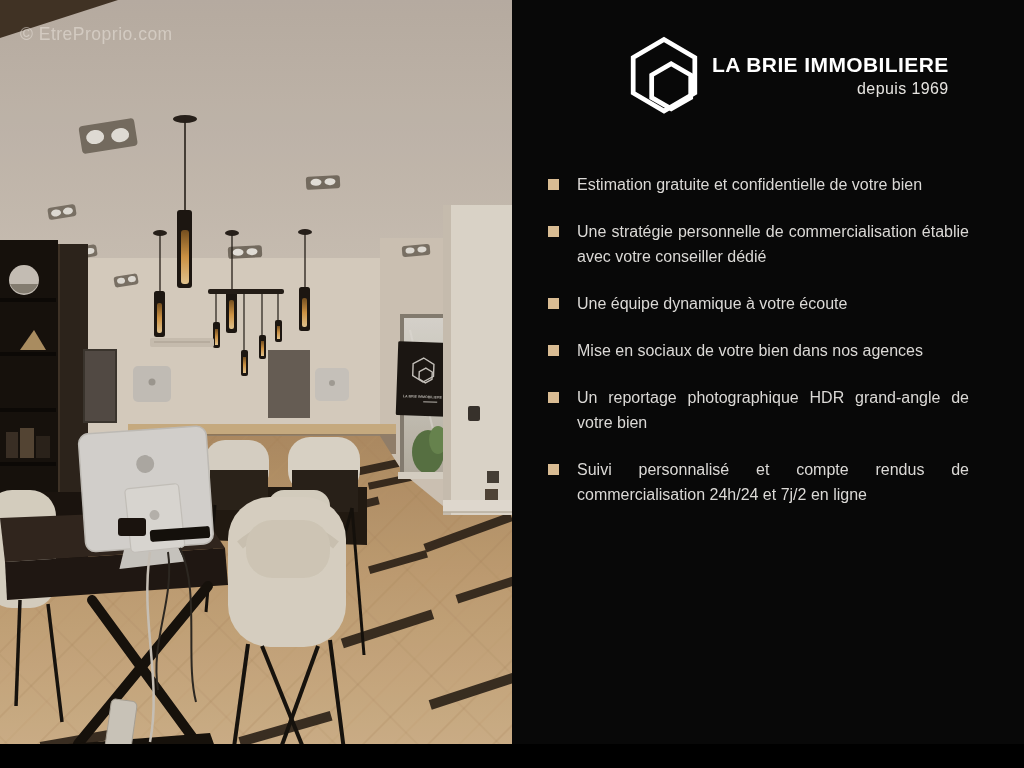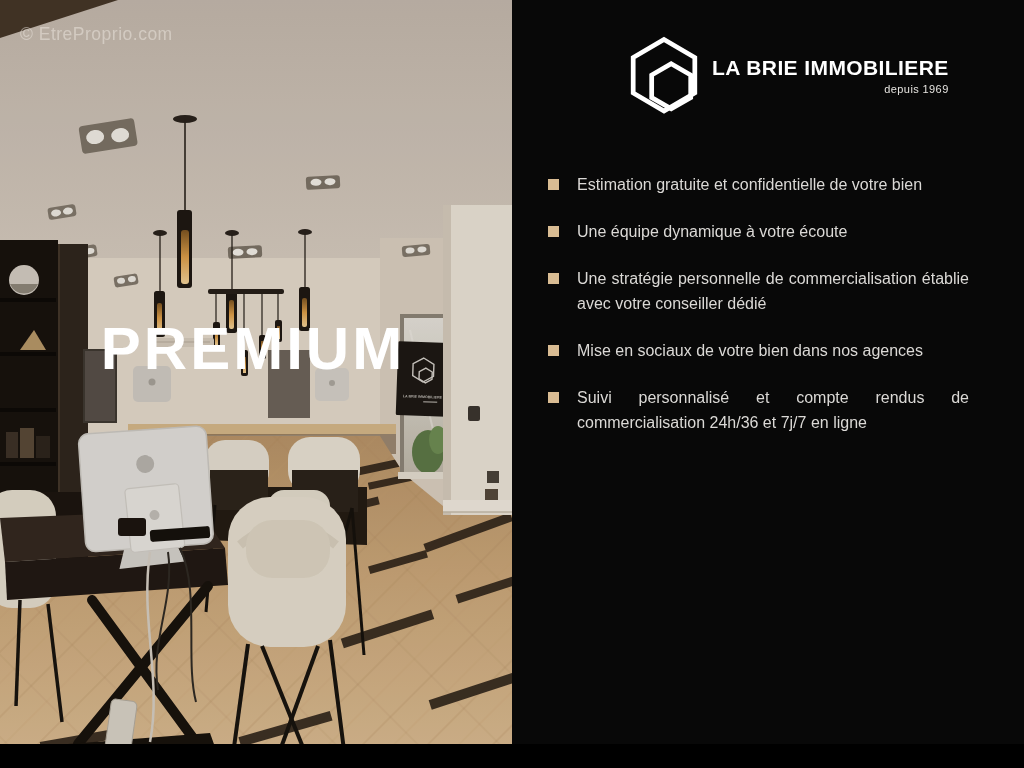--- a/index.html
+++ b/index.html
@@ -14,21 +14,21 @@
   .photo-title{position:absolute;left:0;top:320px;width:506px;text-align:center;
                color:var(--title-text,#fff);font-weight:800;font-size:60px;line-height:58px;
                letter-spacing:3px;}
 
   
   .panel{position:absolute;left:512px;top:0;width:512px;height:768px;
          background:var(--panel-bg,#080808);}
   .brand{position:absolute;left:114px;top:36px;display:flex;align-items:center;gap:10px;}
   .brand-text{display:flex;flex-direction:column;}
   .brand-name{color:#fff;font-weight:800;font-size:21px;letter-spacing:.4px;white-space:nowrap;}
-  .brand-tagline{color:#e6e4e0;font-size:11px;text-align:right;margin-top:3px;letter-spacing:.4px;}
+  .brand-tagline{color:#e6e4e0;font-size:16px;text-align:right;margin-top:3px;letter-spacing:.4px;}
 
   .features{position:absolute;left:36px;top:172px;width:421px;margin:0;padding:0;list-style:none;}
   .features li{display:flex;margin-bottom:22px;}
   .bullet{flex:0 0 11px;width:11px;height:11px;background:var(--bullet,#d9bc93);
           margin-top:7px;margin-right:18px;}
   .ftext{flex:1;color:var(--list-text,#dbd9d6);font-size:16px;line-height:25px;
          text-align:justify;text-justify:inter-word;}
 </style>
 </head>
 <body>
@@ -289,21 +289,20 @@
         <path d="M180,548 C200,590 185,660 196,702" stroke="#2e2a24" stroke-width="2"></path>
         <path d="M150,552 C140,620 162,680 150,742" stroke="#d8d2c8" stroke-width="2.5"></path>
         <rect x="108" y="700" width="26" height="52" rx="5" fill="#dcd6cb" stroke="#b5afa3" transform="rotate(8 121 726)"></rect>
       </g>
 
       <rect x="0" y="0" width="512" height="768" fill="#1a1208" opacity=".10"></rect>
     </svg>
 
     <div class="watermark">© EtreProprio.com</div>
     <div class="photo-title">
-      <div>PREMIUM</div>
     </div>
   </div>
 
   <div class="panel">
 
     <div class="brand">
       <svg width="76" height="78" viewBox="0 0 74 74">
         <polygon points="37,2.5 67,20 67,54.5 37,72 7,54.5 7,20" fill="none" stroke="#ffffff" stroke-width="4.6"></polygon>
         <polygon points="44,26 63,37 63,59 44,70 25,59 25,37" fill="none" stroke="#ffffff" stroke-width="4.6"></polygon>
       </svg>
@@ -313,29 +312,33 @@
       </div>
     </div>
 
     <ul class="features">
       <li>
         <span class="bullet"></span>
         <span class="ftext">Estimation gratuite et confidentielle de votre bien</span>
       </li>
       <li>
         <span class="bullet"></span>
+        <span class="ftext">Une stratégie personnelle de commercialisation établie avec votre conseiller dédié</span>
+      </li>
+      <li>
+        <span class="bullet"></span>
         <span class="ftext">Une équipe dynamique à votre écoute</span>
       </li>
       <li>
         <span class="bullet"></span>
-        <span class="ftext">Une stratégie personnelle de commercialisation établie avec votre conseiller dédié</span>
-      </li>
-      <li>
-        <span class="bullet"></span>
         <span class="ftext">Mise en sociaux de votre bien dans nos agences</span>
       </li>
       <li>
         <span class="bullet"></span>
-        <span class="ftext">Suivi personnalisé et compte rendus de commercialisation 24h/36 et 7j/7 en ligne</span>
+        <span class="ftext">Un reportage photographique HDR grand-angle de votre bien</span>
+      </li>
+      <li>
+        <span class="bullet"></span>
+        <span class="ftext">Suivi personnalisé et compte rendus de commercialisation 24h/24 et 7j/2 en ligne</span>
       </li>
     </ul>
   </div>
 </div>
 
 </body></html>

